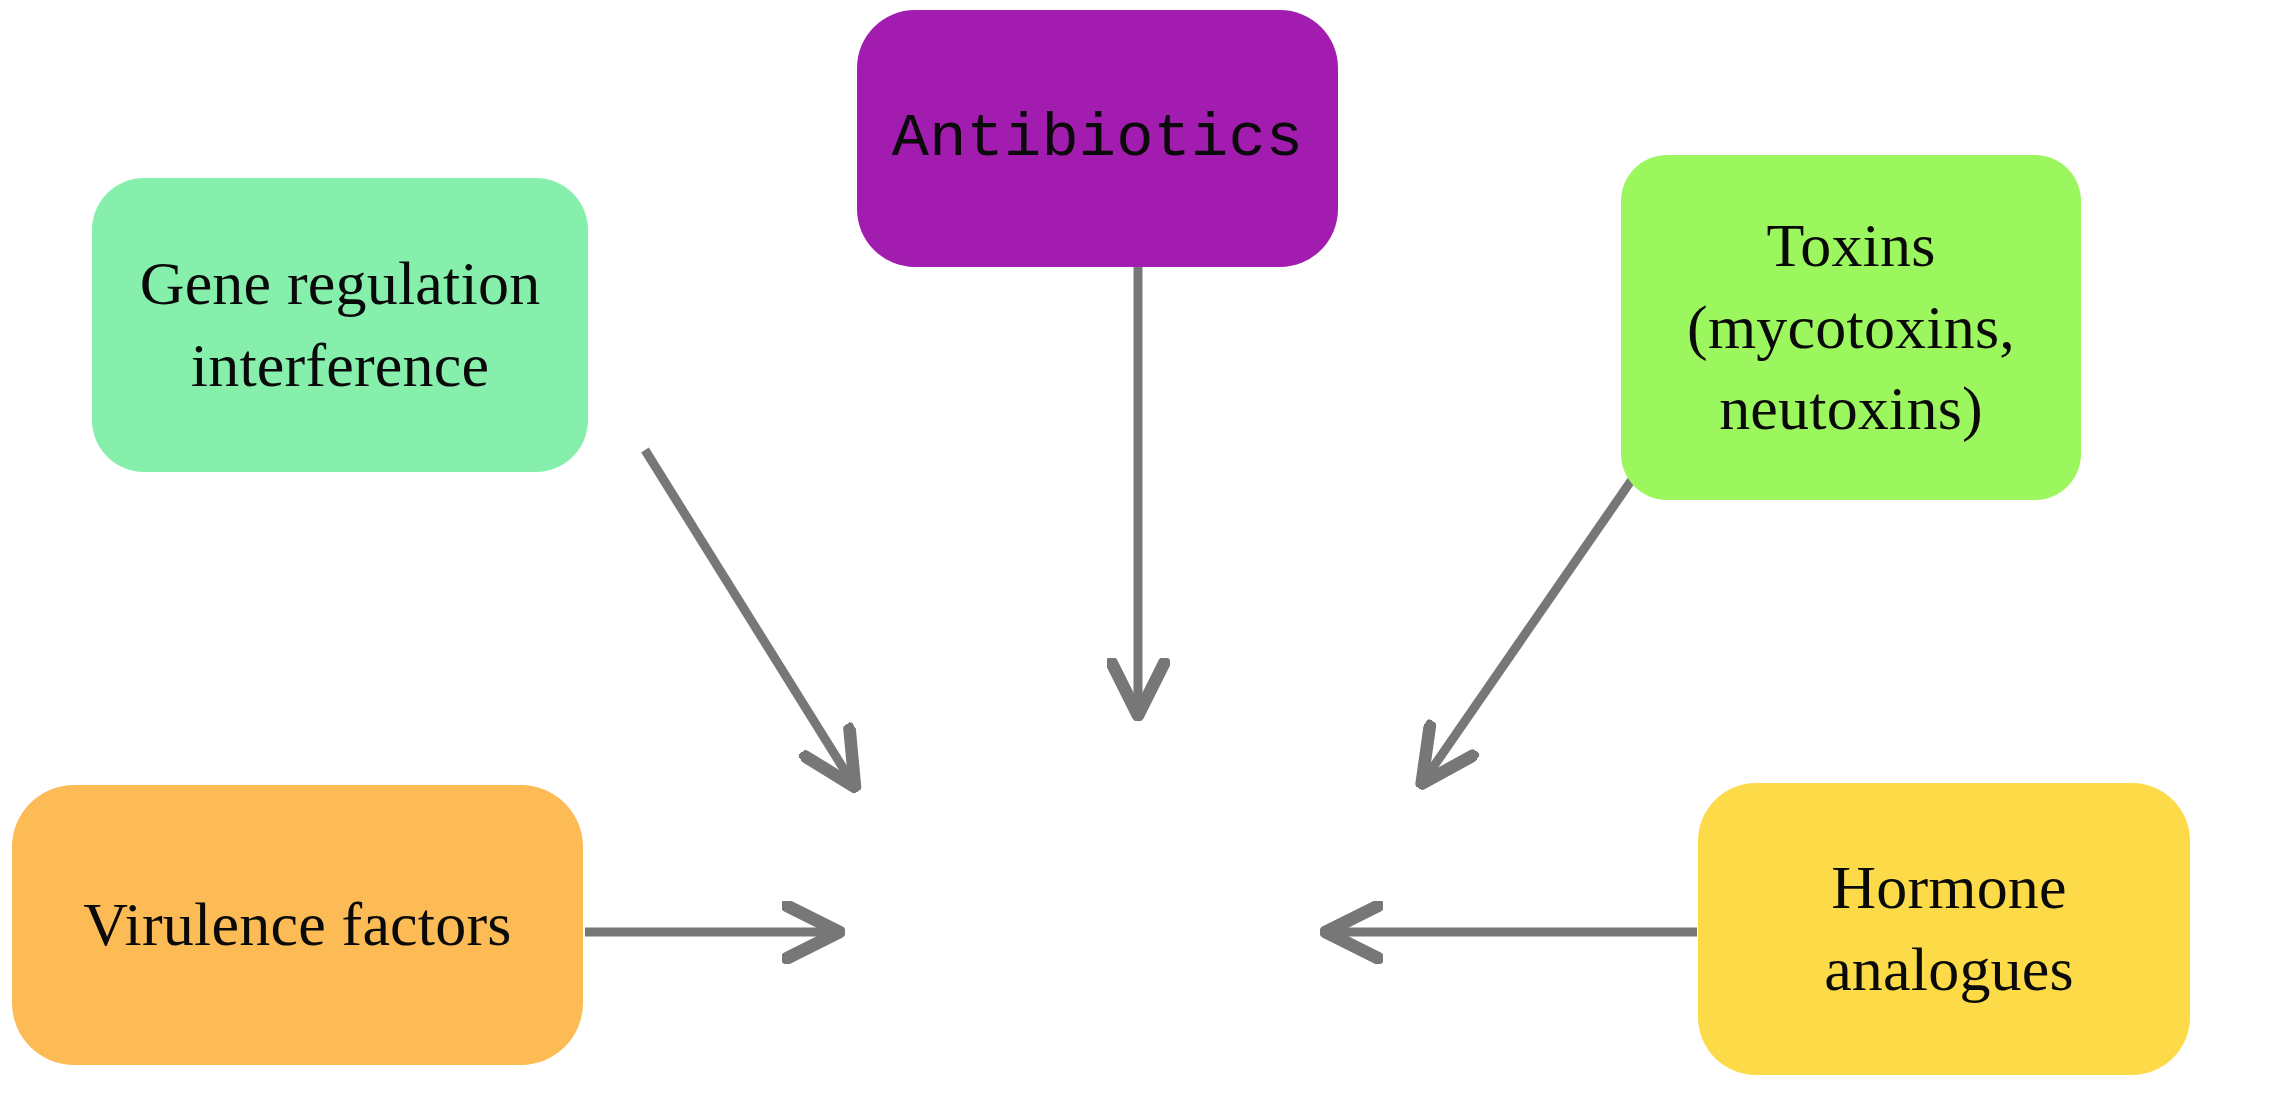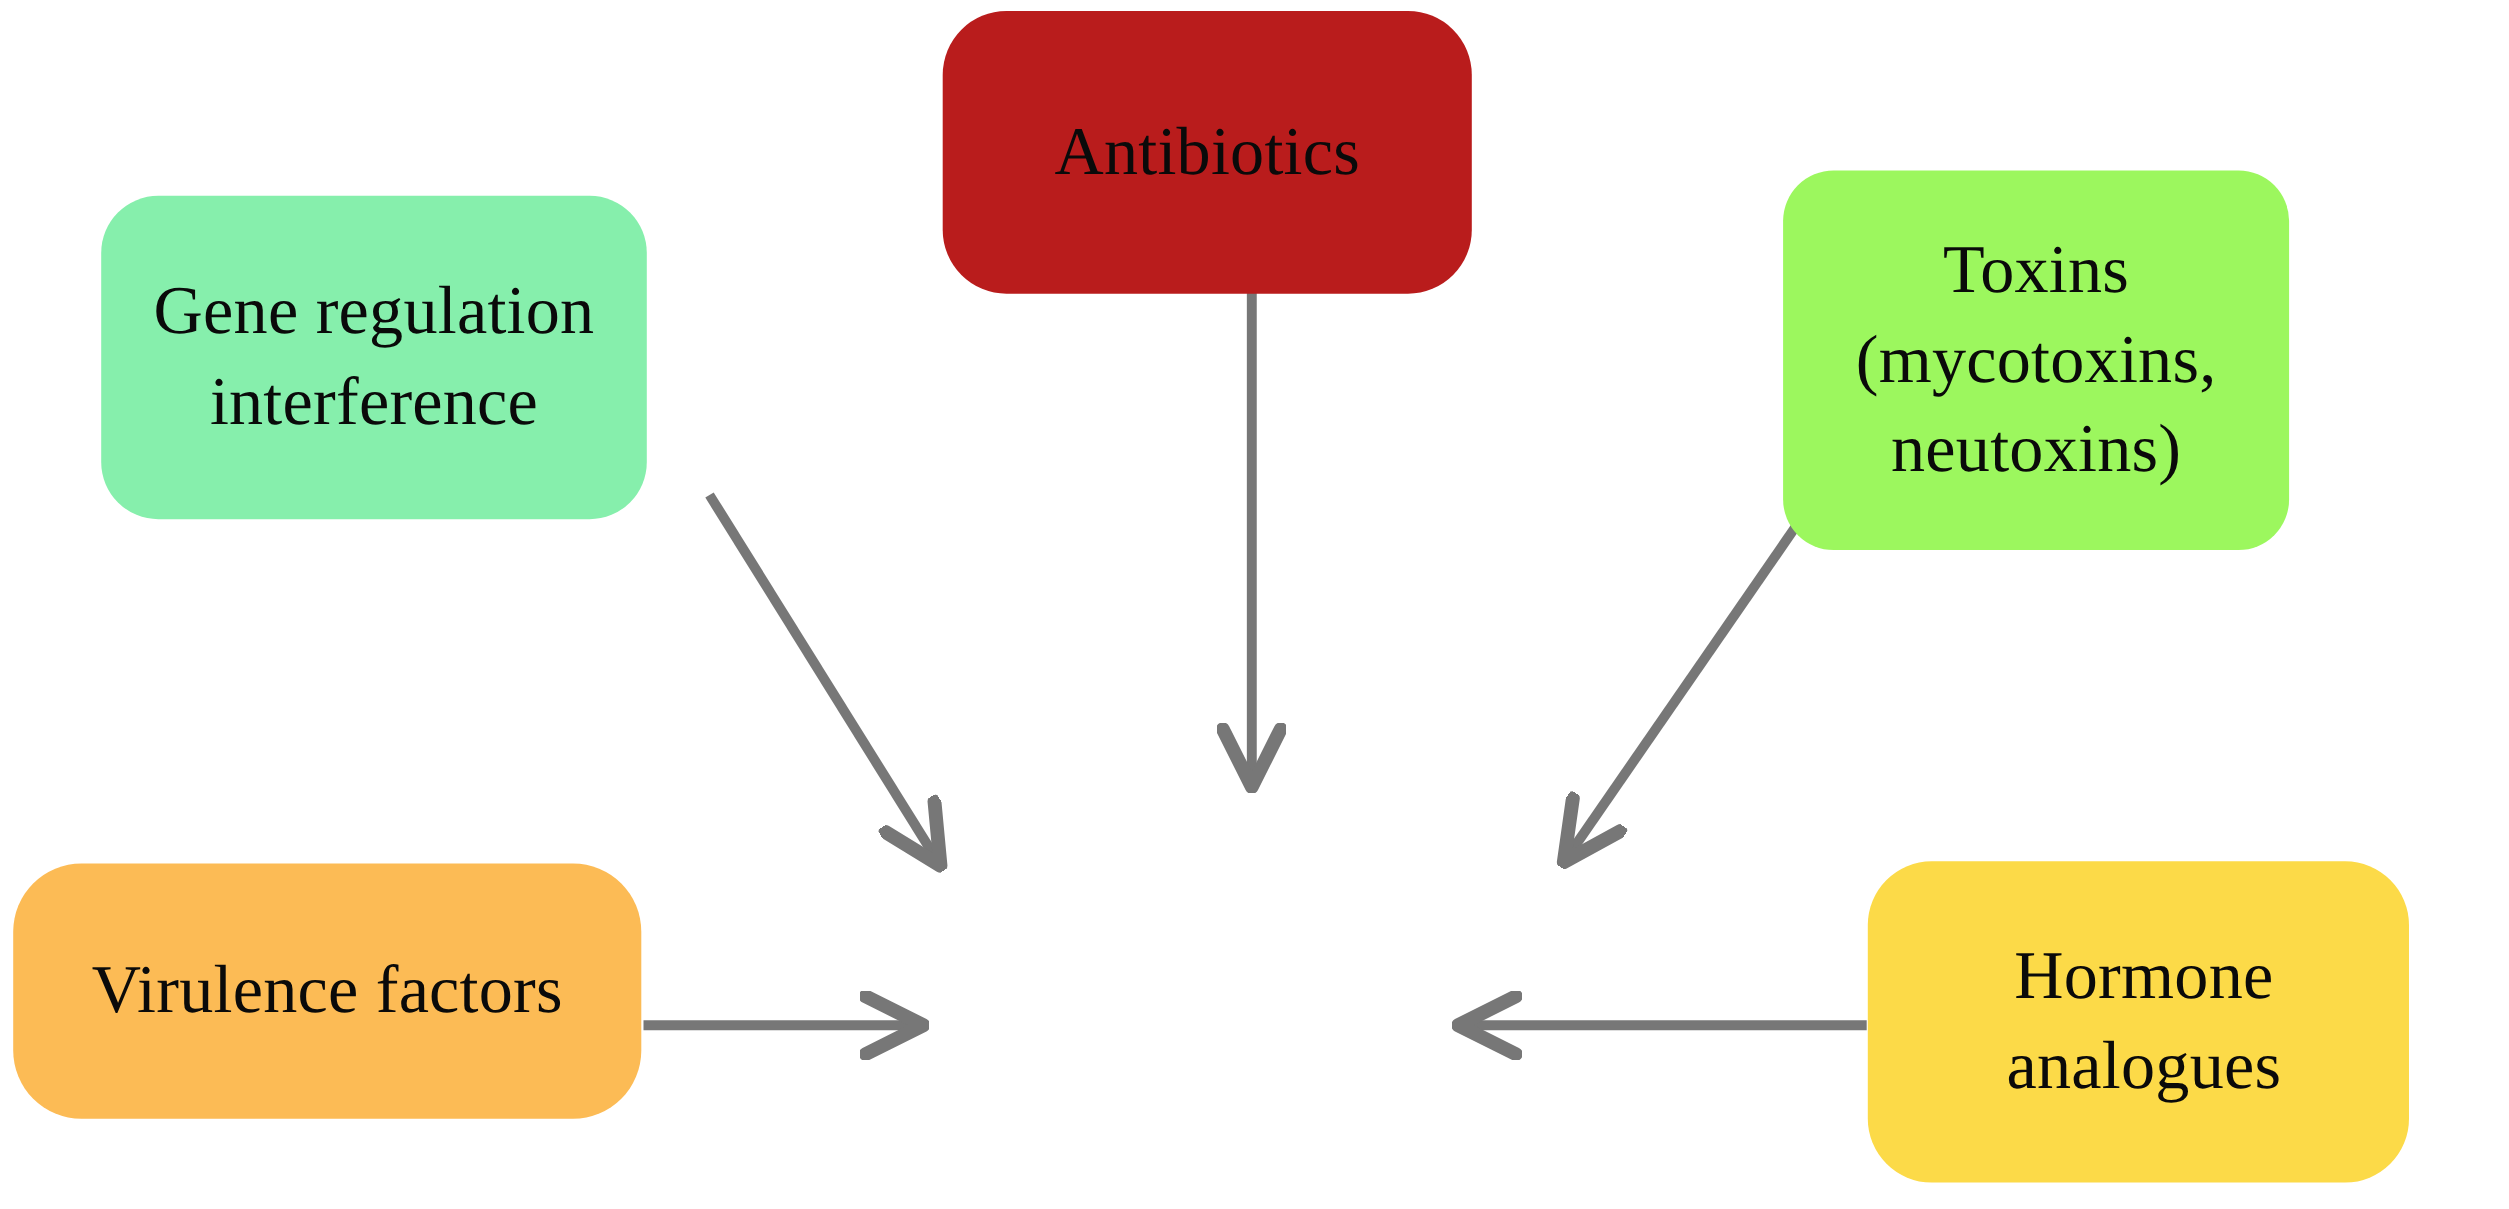--- a/index.html
+++ b/index.html
@@ -41,21 +41,21 @@
   }
   #node-antibiotics {
     left: 857px; top: 10px;  width: 481px; height: 257px;
     border-radius: 58px;
   }
   #node-toxins {
     left: 1621px; top: 155px; width: 460px; height: 345px;
     border-radius: 46px;
   }
   #node-virulence-factors {
-    left: 12px;  top: 785px; width: 571px; height: 232px;
+    left: 12px;  top: 785px; width: 571px; height: 280px;
     border-radius: 62px;
   }
   #node-target {
     left: 848px; top: 803px; width: 470px; height: 259px;
     border-radius: 46px;
     font-weight: bold;
     letter-spacing: 1px;
   }
   #node-hormone-analogues {
     left: 1698px; top: 783px; width: 492px; height: 292px;
@@ -90,21 +90,21 @@
     <line x1="585" y1="932" x2="830" y2="932" stroke="#777777" stroke-width="9" stroke-linecap="butt" marker-end="url(#arrowhead)"></line>
 
     <line x1="1697" y1="932" x2="1335" y2="932" stroke="#777777" stroke-width="9" stroke-linecap="butt" marker-end="url(#arrowhead)"></line>
   </svg>
 
   <div class="node" id="node-gene-regulation-interference" style="background: #86efac; color: rgb(10, 10, 10);">
     <span class="node-label">Gene regulation
 interference</span>
   </div>
 
-  <div class="node" id="node-antibiotics" style="background: #b91c1c; color: rgb(10, 10, 10);">
+  <div class="node" id="node-antibiotics" style="background: #a21caf; color: rgb(10, 10, 10); font-family: Liberation Mono, monospace;">
     <span class="node-label">Antibiotics</span>
   </div>
 
   <div class="node" id="node-toxins" style="background: rgb(156, 247, 94); color: rgb(10, 10, 10);">
     <span class="node-label">Toxins
 (mycotoxins,
 neutoxins)</span>
   </div>
 
   <div class="node" id="node-virulence-factors" style="background: rgb(252, 187, 85); color: rgb(10, 10, 10);">

